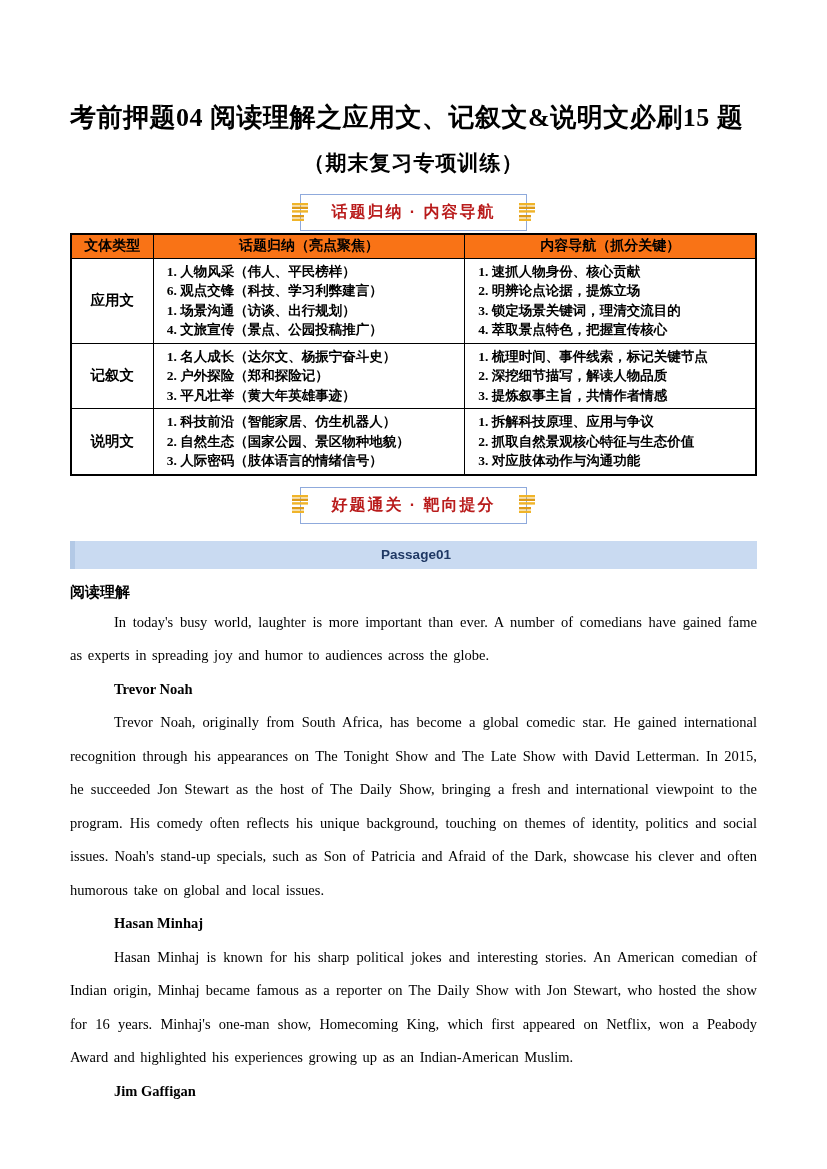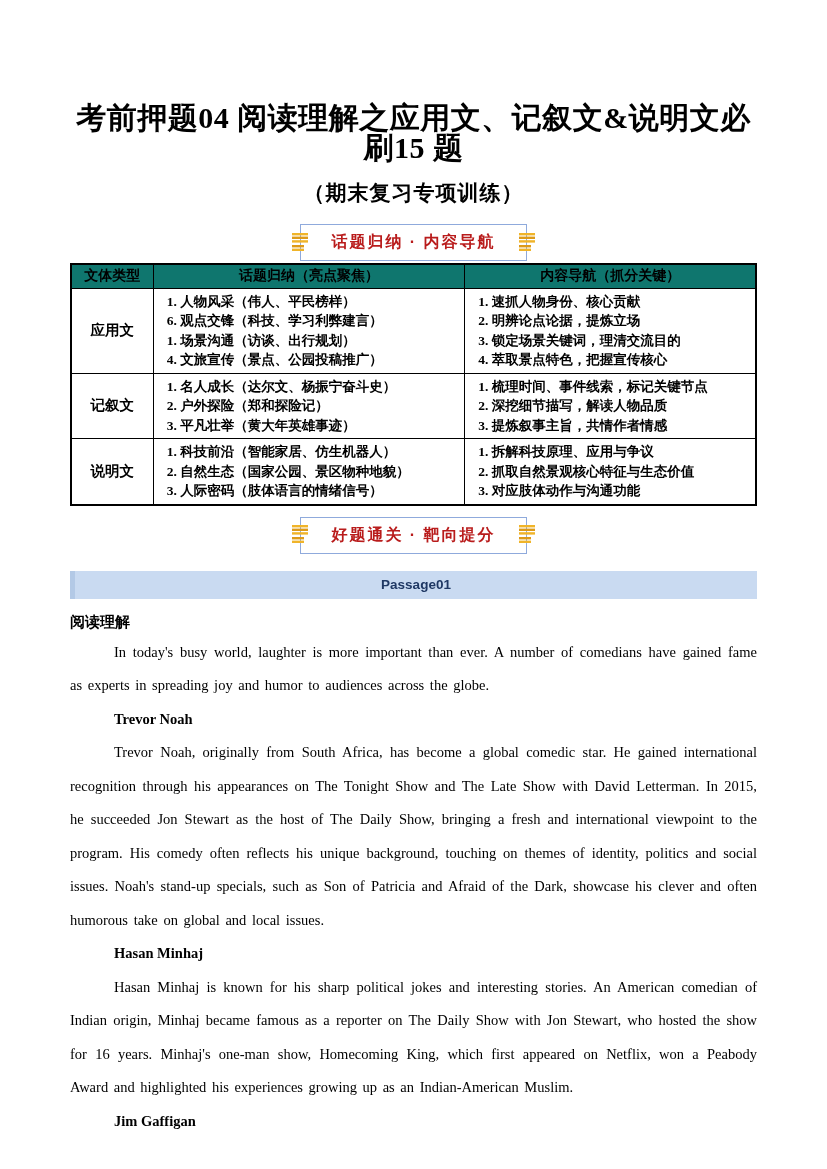--- a/index.html
+++ b/index.html
@@ -12,22 +12,22 @@
     background: #ffffff;
     font-family: "Liberation Serif", "DejaVu Serif", serif;
     color: #000;
     overflow: hidden;
   }
   .content { padding: 0 70px; }
 
   
   .doc-title {
     margin-top: 103px;
-    text-align: center;
-    font-size: 30px;
+    text-align: left;
+    font-size: 26px;
     line-height: 30px;
     font-weight: bold;
     letter-spacing: 0.5px;
   }
   .doc-subtitle {
     margin-top: 16px;
     text-align: center;
     font-size: 21px;
     line-height: 28px;
     font-weight: bold;
@@ -63,21 +63,21 @@
     margin-top: 2px;
     border-collapse: collapse;
     border: 2px solid #000;
     table-layout: fixed;
   }
   .topic-table th, .topic-table td {
     border: 1.2px solid #000;
     vertical-align: middle;
   }
   .topic-table th {
-    background: #0f766e;
+    background: #f97316;
     font-size: 14px;
     font-weight: bold;
     text-align: center;
     height: 24px;
     padding: 1px 2px;
   }
   .col-type { width: 12%; }
   .col-topic { width: 45.5%; }
   .col-nav { width: 42.5%; }
   .cell-type {

